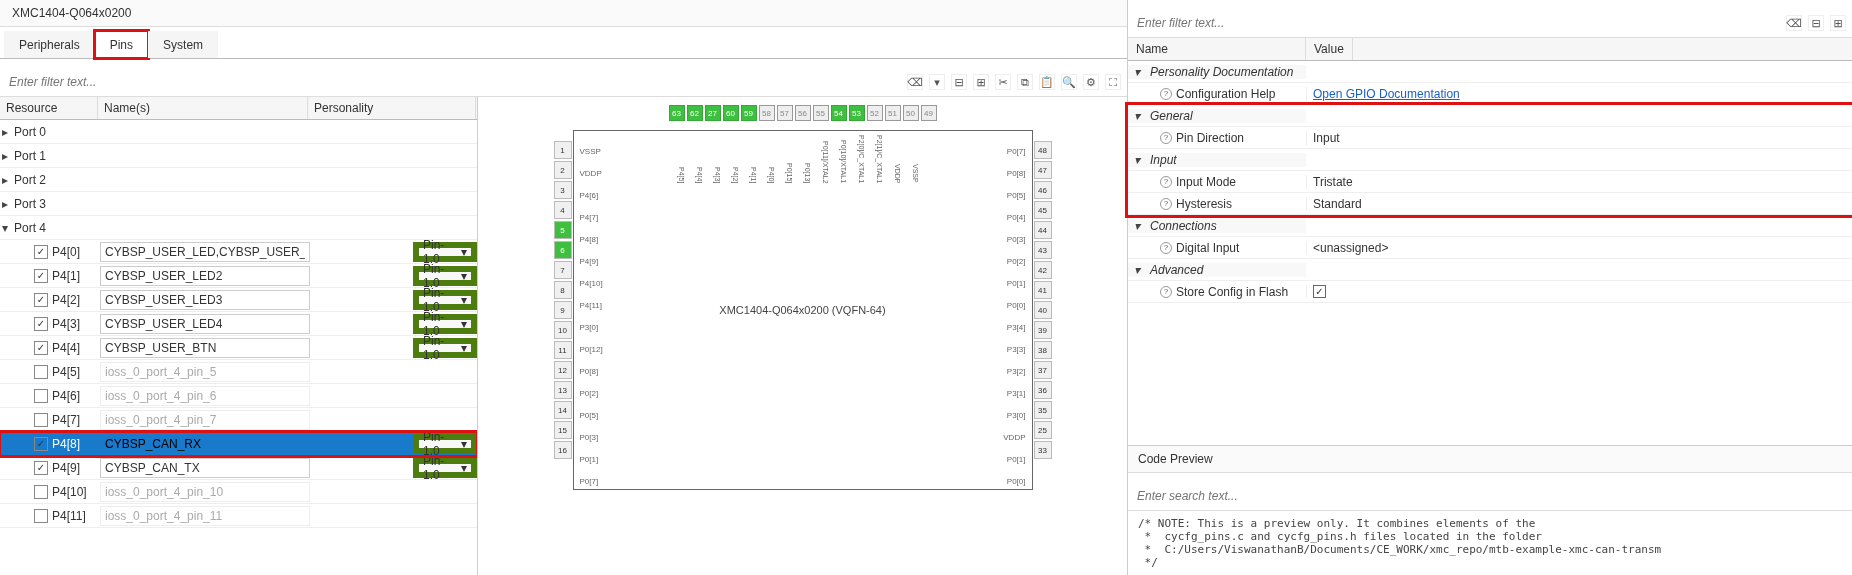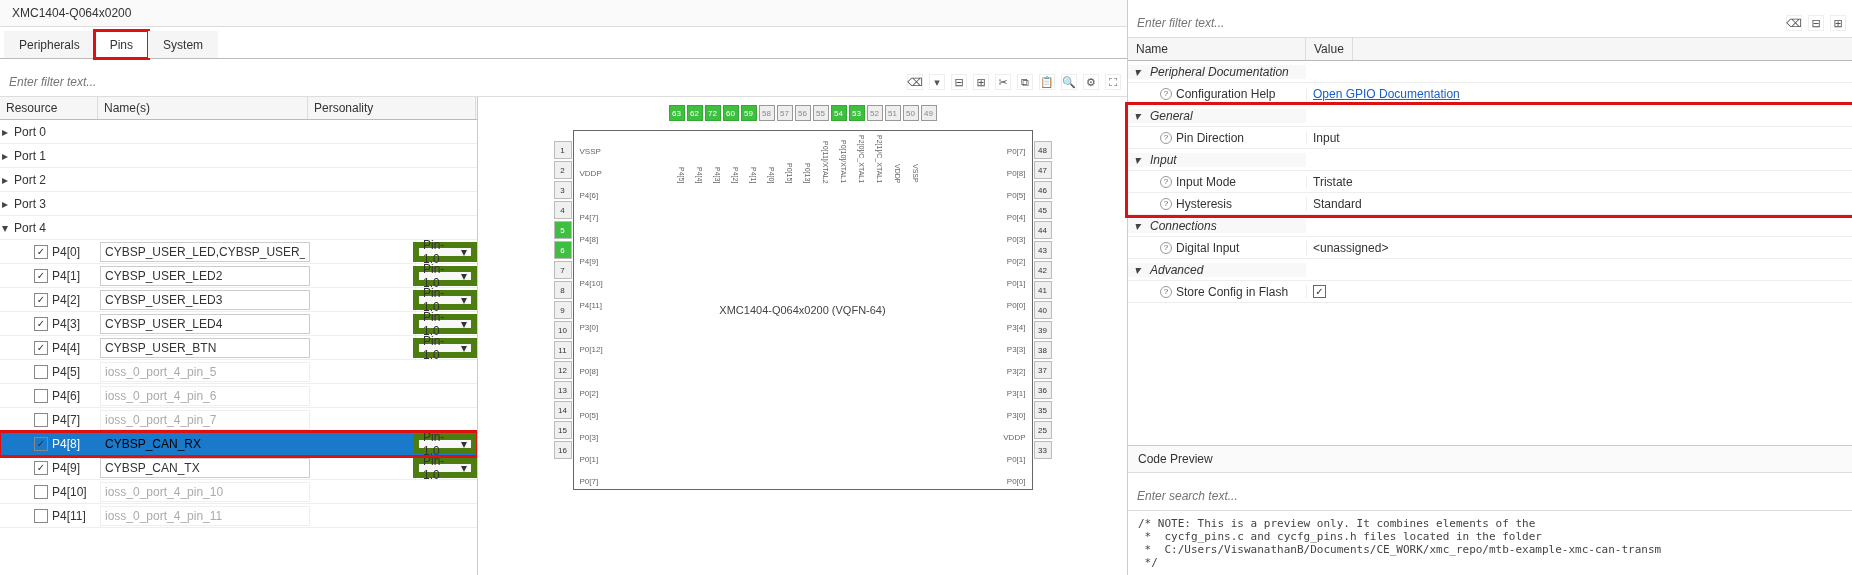--- a/index.html
+++ b/index.html
@@ -201,21 +201,21 @@
             <span class="pin-label">P4[11]</span>
             <input class="name-input blank" value="ioss_0_port_4_pin_11" style="">
           </div>
         </div>
     </div>
     <div class="chip-area">
       <div class="chip-wrap">
         <div class="chip-top-row" id="topNums">
             <div class="tp green">63</div>
             <div class="tp green">62</div>
-            <div class="tp green">72</div>
+            <div class="tp green">27</div>
             <div class="tp green">60</div>
             <div class="tp green">59</div>
             <div class="tp grey">58</div>
             <div class="tp grey">57</div>
             <div class="tp grey">56</div>
             <div class="tp grey">55</div>
             <div class="tp green">54</div>
             <div class="tp green">53</div>
             <div class="tp grey">52</div>
             <div class="tp grey">51</div>
@@ -329,21 +329,21 @@
     </div>
   </div>
   <div class="param-header">
     <div class="ph-name">Name</div>
     <div>Value</div>
   </div>
   <div class="params">
     <div class="prow section">
         <div class="pname">
           <span class="tri">▾</span>
-          <span>Peripheral Documentation</span>
+          <span>Personality Documentation</span>
         </div>
         <div class="pval"></div>
       </div>
     <div class="prow">
         <div class="pname" style="padding-left:32px;">
           <span class="qicon">?</span>
           <span>Configuration Help</span>
         </div>
         <div class="pval"><a href="#">Open GPIO Documentation</a></div>
       </div>

